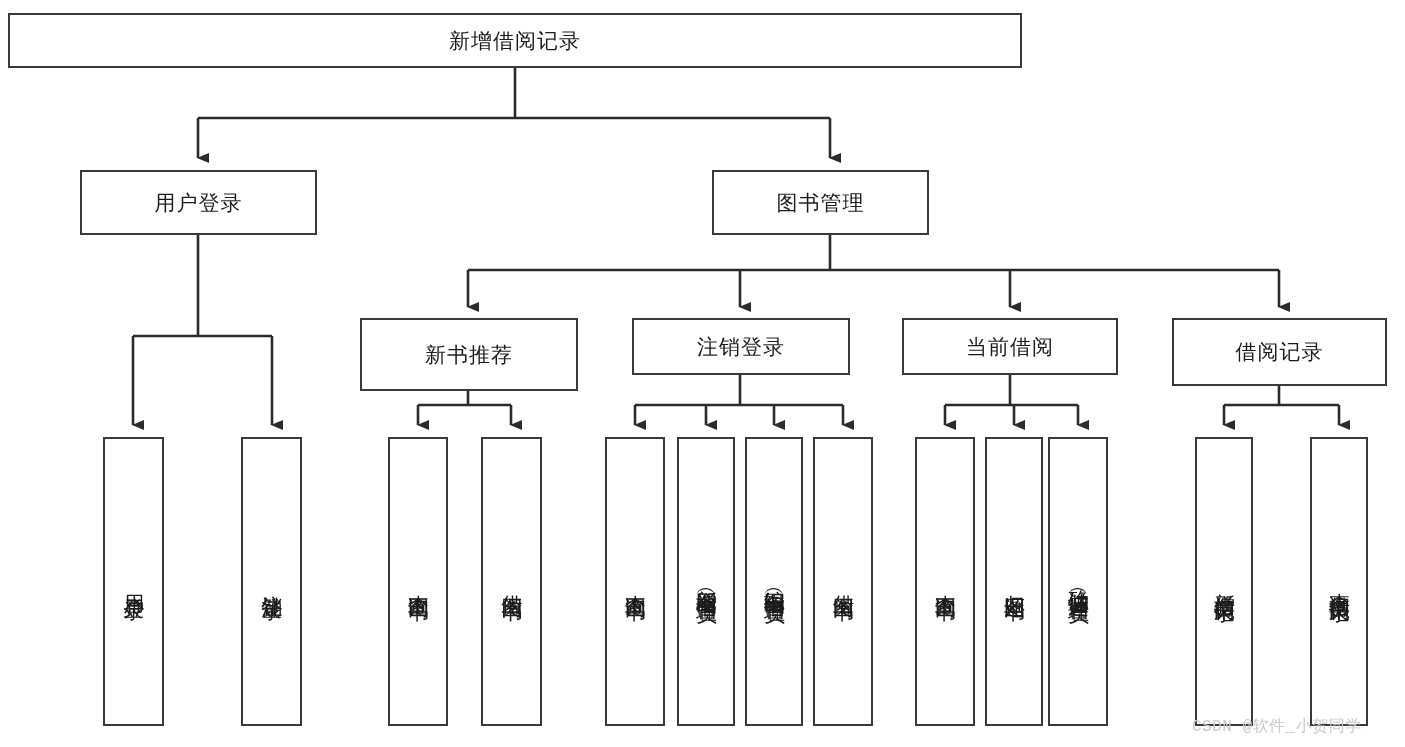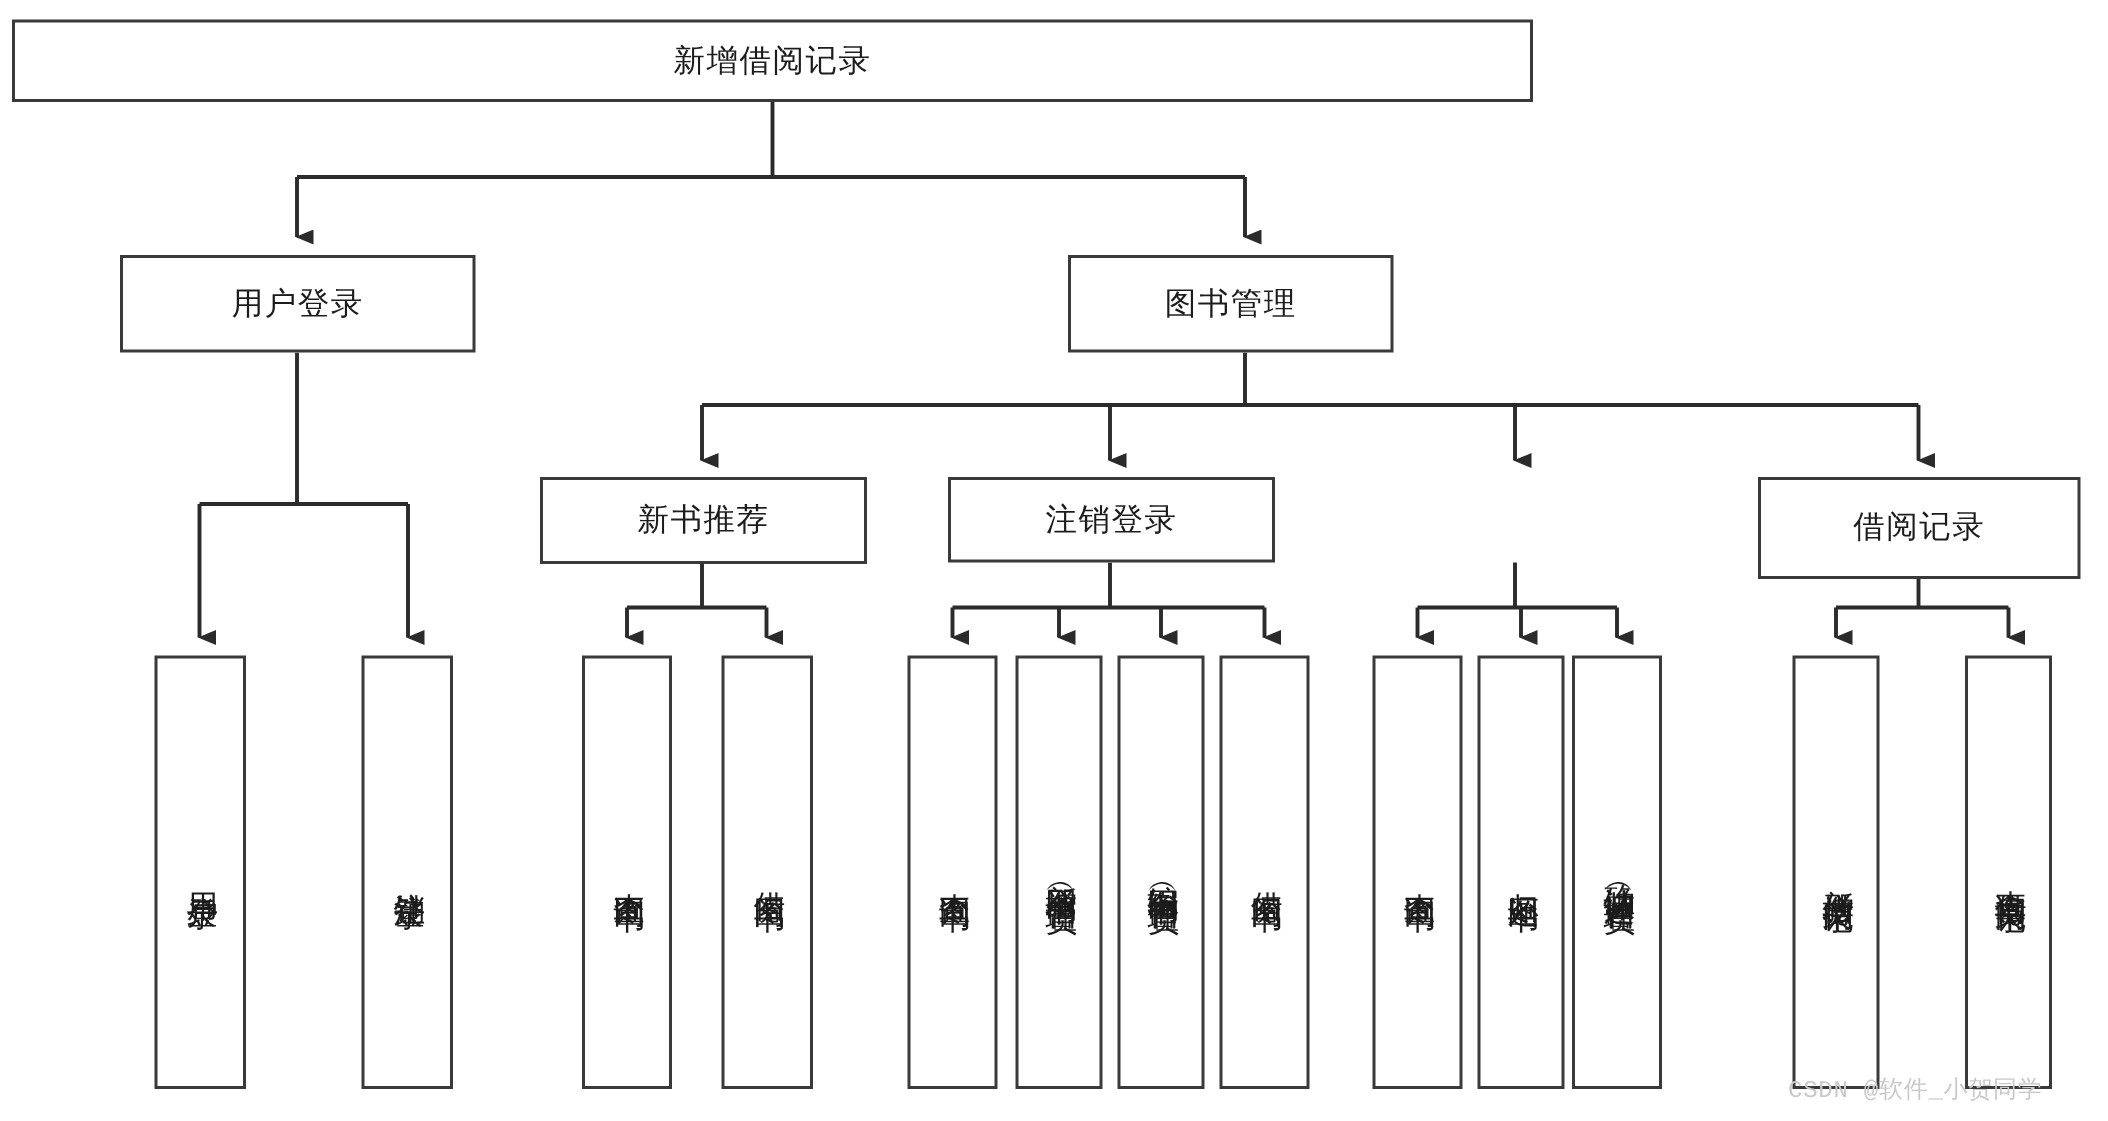--- a/index.html
+++ b/index.html
@@ -94,25 +94,28 @@
     <span>新增借阅记录</span>
   </div>
 
   <div class="node h" style="left:80px;top:170px;width:237px;height:65px;">
     <span>用户登录</span>
   </div>
   <div class="node h" style="left:712px;top:170px;width:217px;height:65px;">
     <span>图书管理</span>
   </div>
 
-  <div class="node h" style="left:360px;top:318px;width:218px;height:58px;">
+  <div class="node h" style="left:360px;top:318px;width:218px;height:73px;">
     <span>新书推荐</span>
   </div>
   <div class="node h" style="left:632px;top:318px;width:218px;height:57px;">
     <span>注销登录</span>
+  </div>
+  <div class="node h" style="left:902px;top:318px;width:216px;height:57px;">
+    <span>当前借阅</span>
   </div>
   <div class="node h" style="left:1172px;top:318px;width:215px;height:68px;">
     <span>借阅记录</span>
   </div>
 
   <div class="node v" style="left:103px;top:437px;width:61px;height:289px;">
     <span>用户登录</span>
   </div>
   <div class="node v" style="left:241px;top:437px;width:61px;height:289px;">
     <span>注销登录</span>

